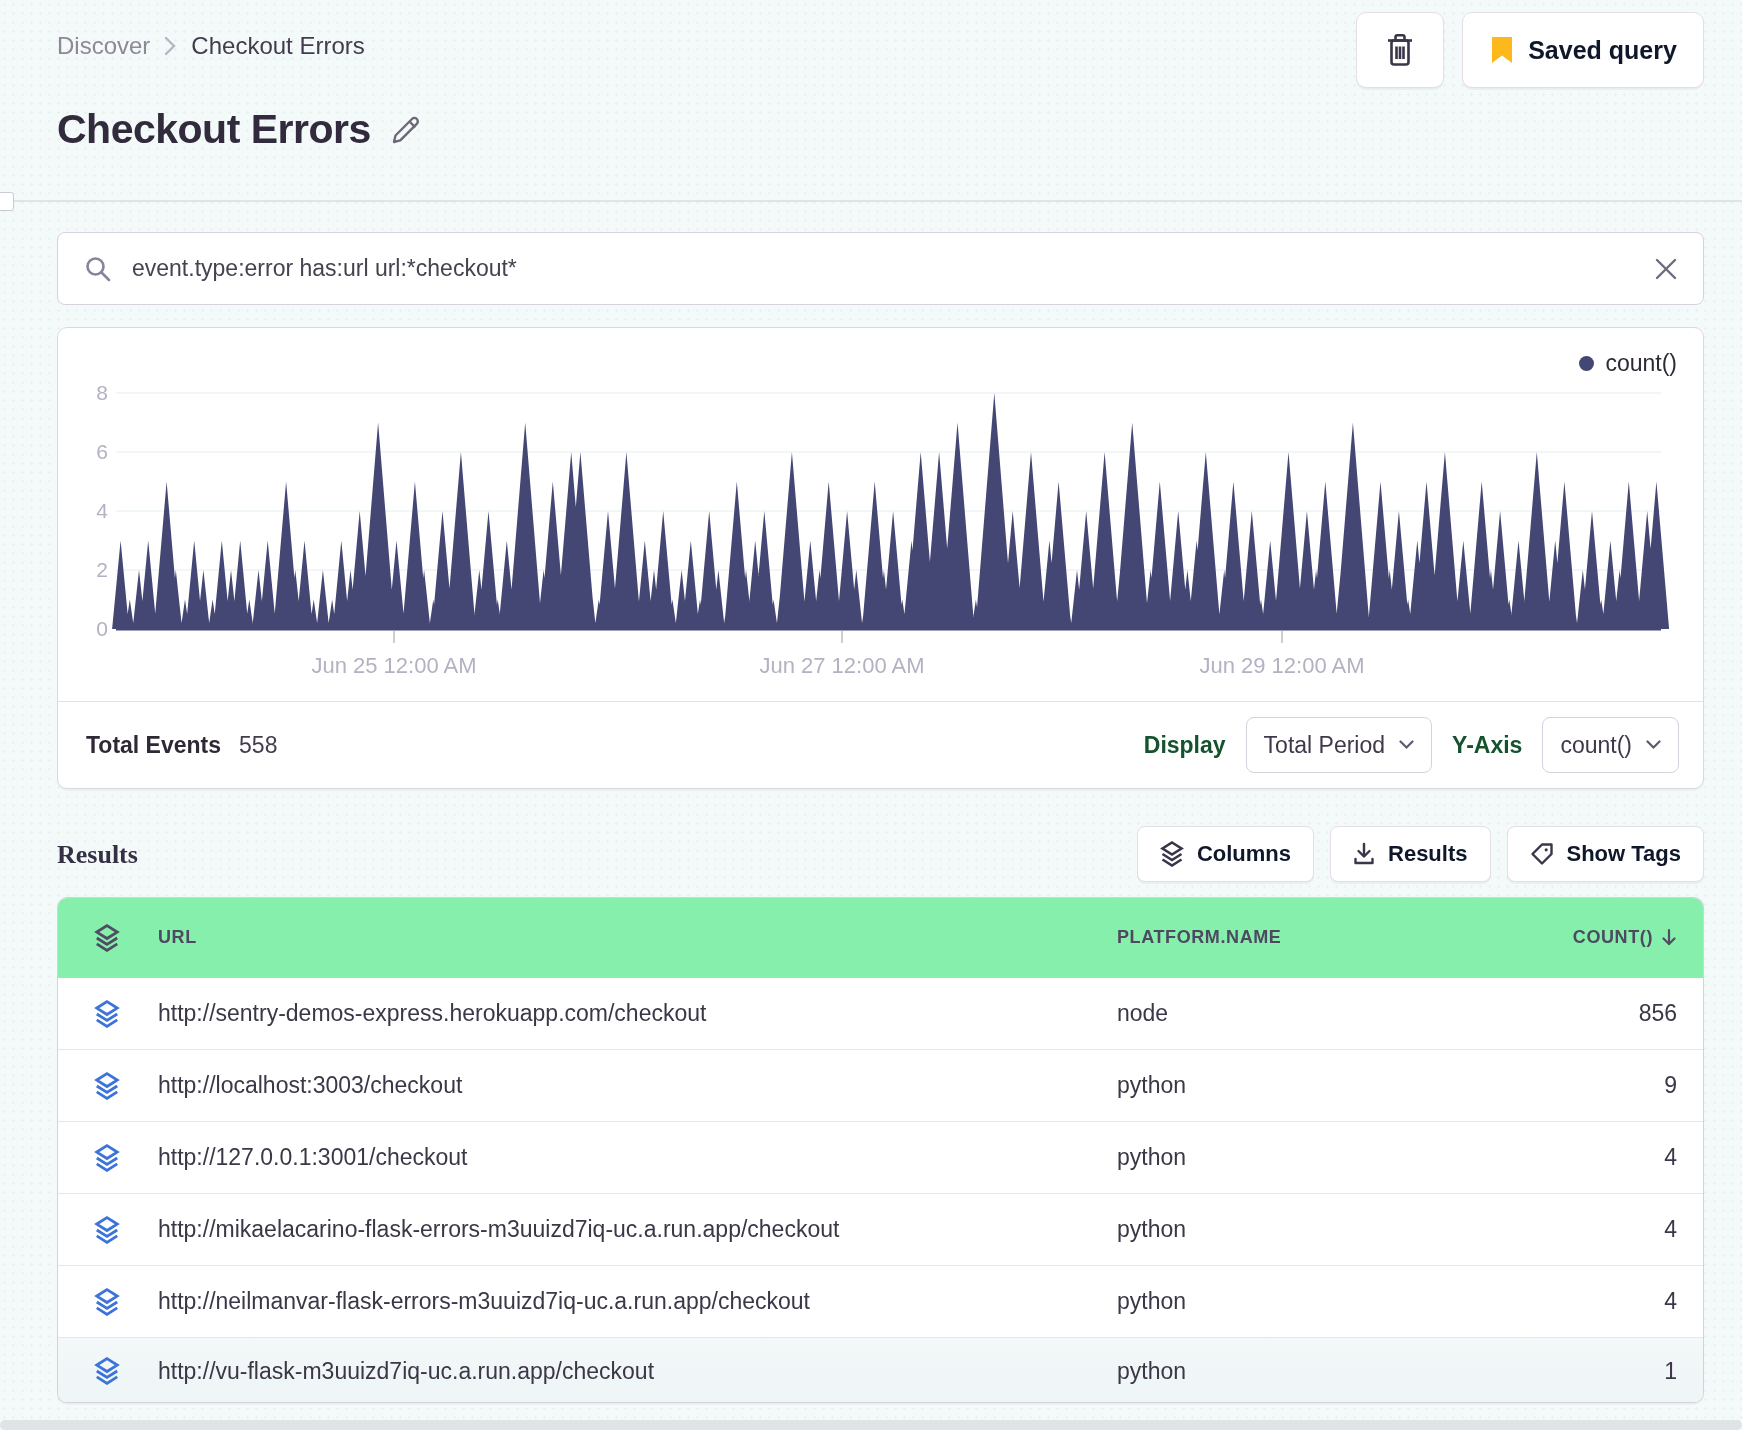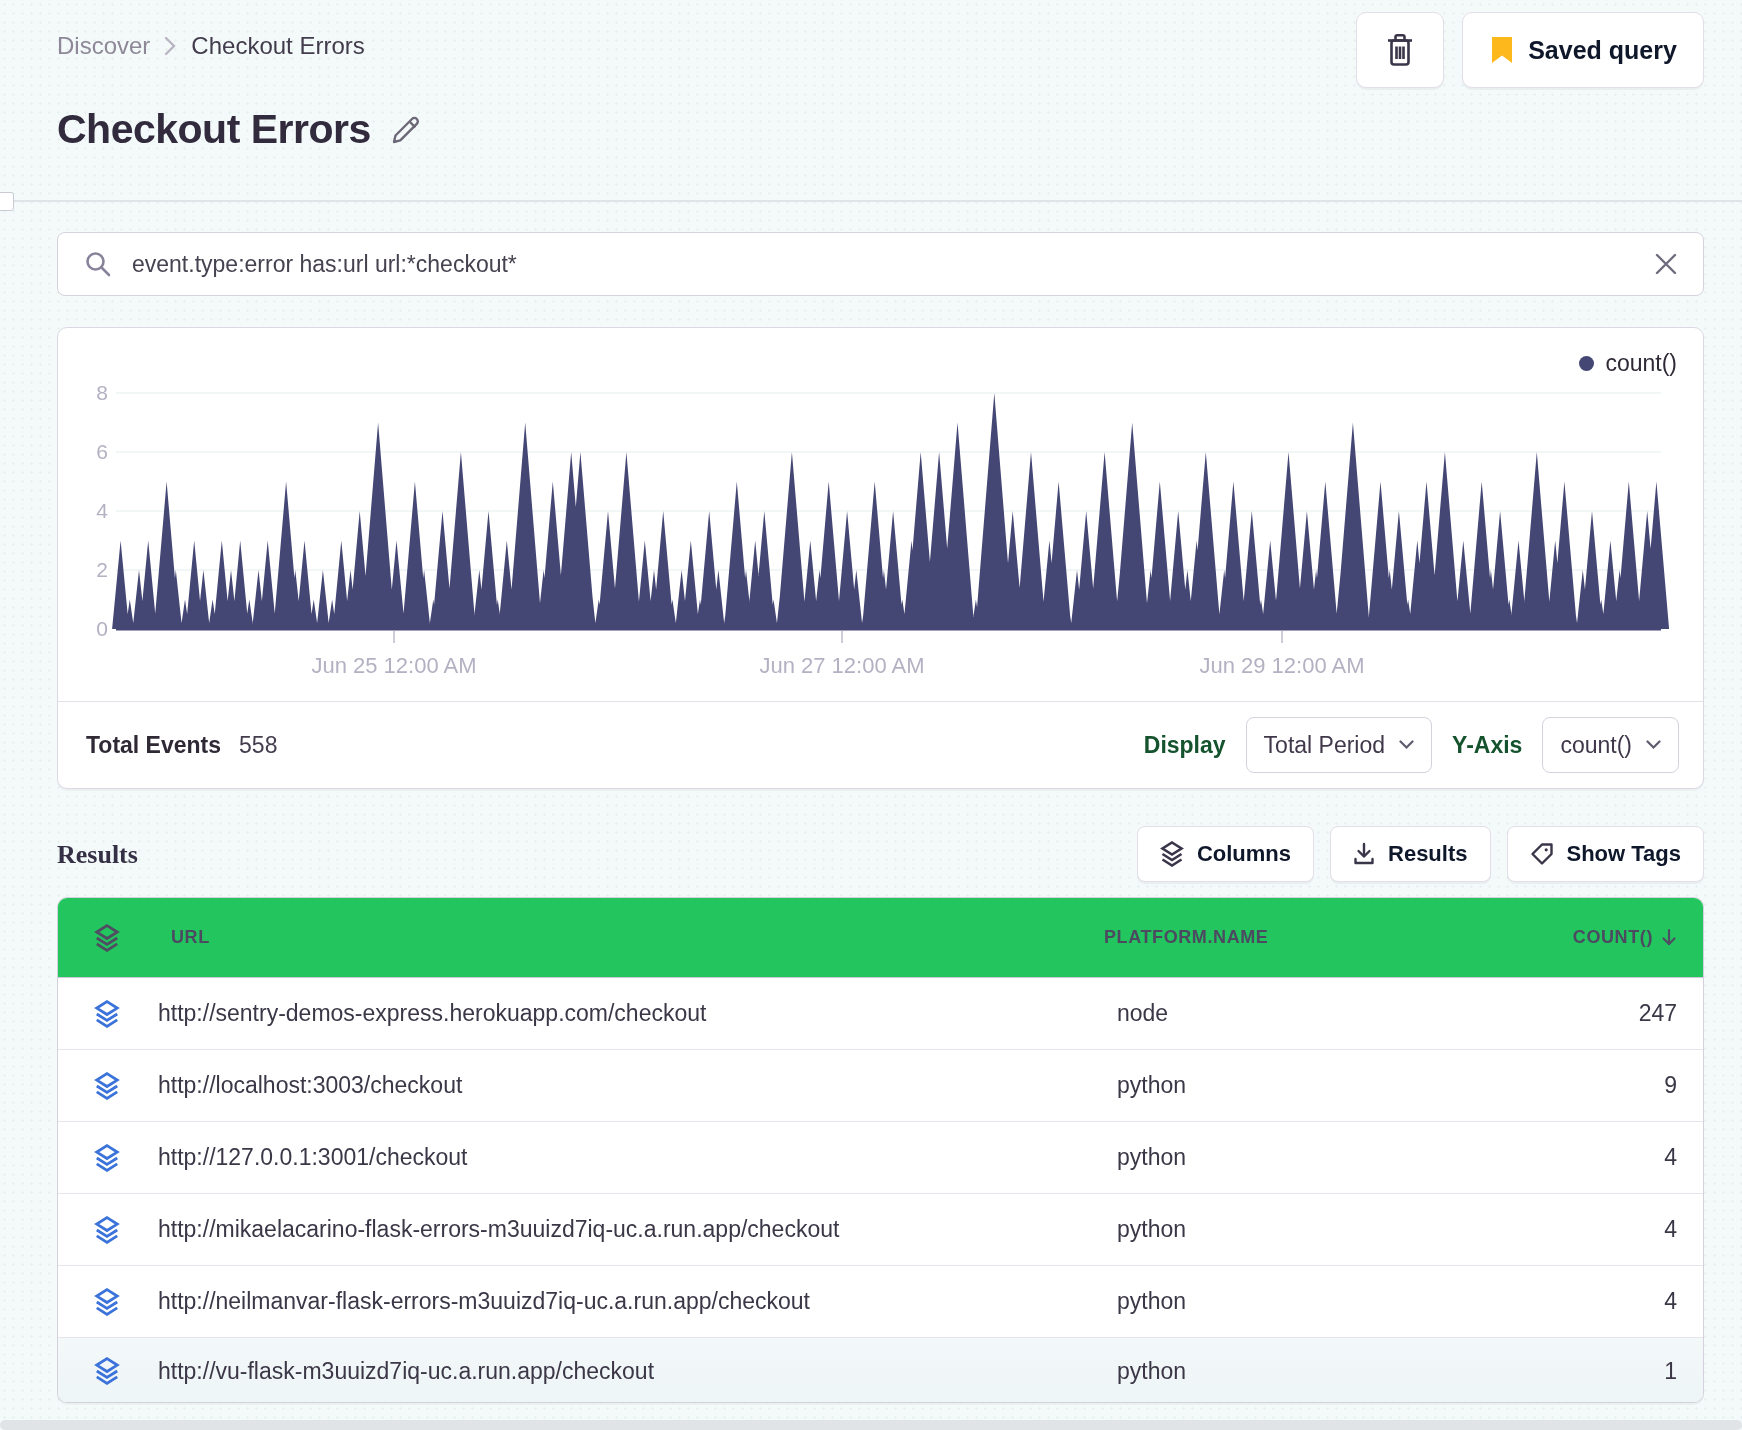--- a/index.html
+++ b/index.html
@@ -27,21 +27,21 @@
   }
   .trash-btn { left:1356px; top:12px; width:88px; height:76px; }
   .saved-btn { left:1462px; top:12px; width:242px; height:76px; font-size:25px; }
   .page-title-row { left:57px; top:106px; display:flex; align-items:center; gap:18px; }
   .page-title { font-size:41px; font-weight:600; color:#312b3d; letter-spacing:-0.5px; }
   .top-divider { left:0; top:200px; width:1742px; height:0; border-top:2px solid #e0e3e7; }
   .edge-handle { left:-6px; top:192px; width:20px; height:19px; background:#fff; border:1.5px solid #c9ccd4; border-radius:3px; }
 
   
   .search-bar {
-    left:57px; top:232px; width:1647px; height:64px; background:#fff;
+    left:57px; top:232px; width:1647px; height:73px; background:#fff;
     border:1.5px solid #d6d2dd; border-radius:8px;
     display:flex; align-items:center; padding:0 26px; gap:20px;
   }
   .search-bar input {
     flex:1; border:none; outline:none; font-size:23px; color:#46424f;
     font-family:inherit; background:transparent;
   }
 
   
   .chart-panel {
@@ -80,22 +80,22 @@
   .table {
     left:57px; top:897px; width:1647px; height:506px; background:#fff;
     border:1.5px solid #d5d1dc; border-radius:10px; overflow:hidden;
     box-shadow:0 2px 0 rgba(37,11,54,.04);
   }
   .trow {
     display:grid; grid-template-columns:64px minmax(0,1fr) 380px 180px;
     align-items:center; padding:0 26px 0 36px;
   }
   .thead {
-    height:80px; background:#22c55e; border-bottom:1.5px solid #cbc8d3;
-    font-size:18px; font-weight:bold; letter-spacing:.6px; color:#4c4960;gap:13px;
+    height:80px; background:#86efac; border-bottom:1.5px solid #cbc8d3;
+    font-size:18px; font-weight:bold; letter-spacing:.6px; color:#4c4960;
   }
   .tbody-row { height:72px; border-bottom:1.5px solid #e7e4ec; font-size:23px; color:#3b3747; }
   .tbody-row:last-child { border-bottom:none; height:66px; background:linear-gradient(180deg,#f3f8f9,#eef5f6); }
   .cell-count { text-align:right; }
   .count-hdr { display:flex; align-items:center; justify-content:flex-end; gap:8px; }
 
   .scrollbar-track { left:0; bottom:0; width:1742px; height:10px; background:#e0e4e7; border-radius:5px; }
   .icon { display:inline-flex; align-items:center; justify-content:center; }
 </style>
 </head>
@@ -282,21 +282,21 @@
   </div>
 
   <div class="trow tbody-row">
     <span class="icon" style="justify-content:flex-start">
         <svg width="26" height="28" viewBox="0 0 24 26">
           <use href="#layers-glyph" stroke="#3b73da"></use>
         </svg>
       </span>
     <span>http://sentry-demos-express.herokuapp.com/checkout</span>
     <span>node</span>
-    <span class="cell-count">247</span>
+    <span class="cell-count">856</span>
   </div>
   <div class="trow tbody-row">
     <span class="icon" style="justify-content:flex-start">
         <svg width="26" height="28" viewBox="0 0 24 26">
           <use href="#layers-glyph" stroke="#3b73da"></use>
         </svg>
       </span>
     <span>http://localhost:3003/checkout</span>
     <span>python</span>
     <span class="cell-count">9</span>

